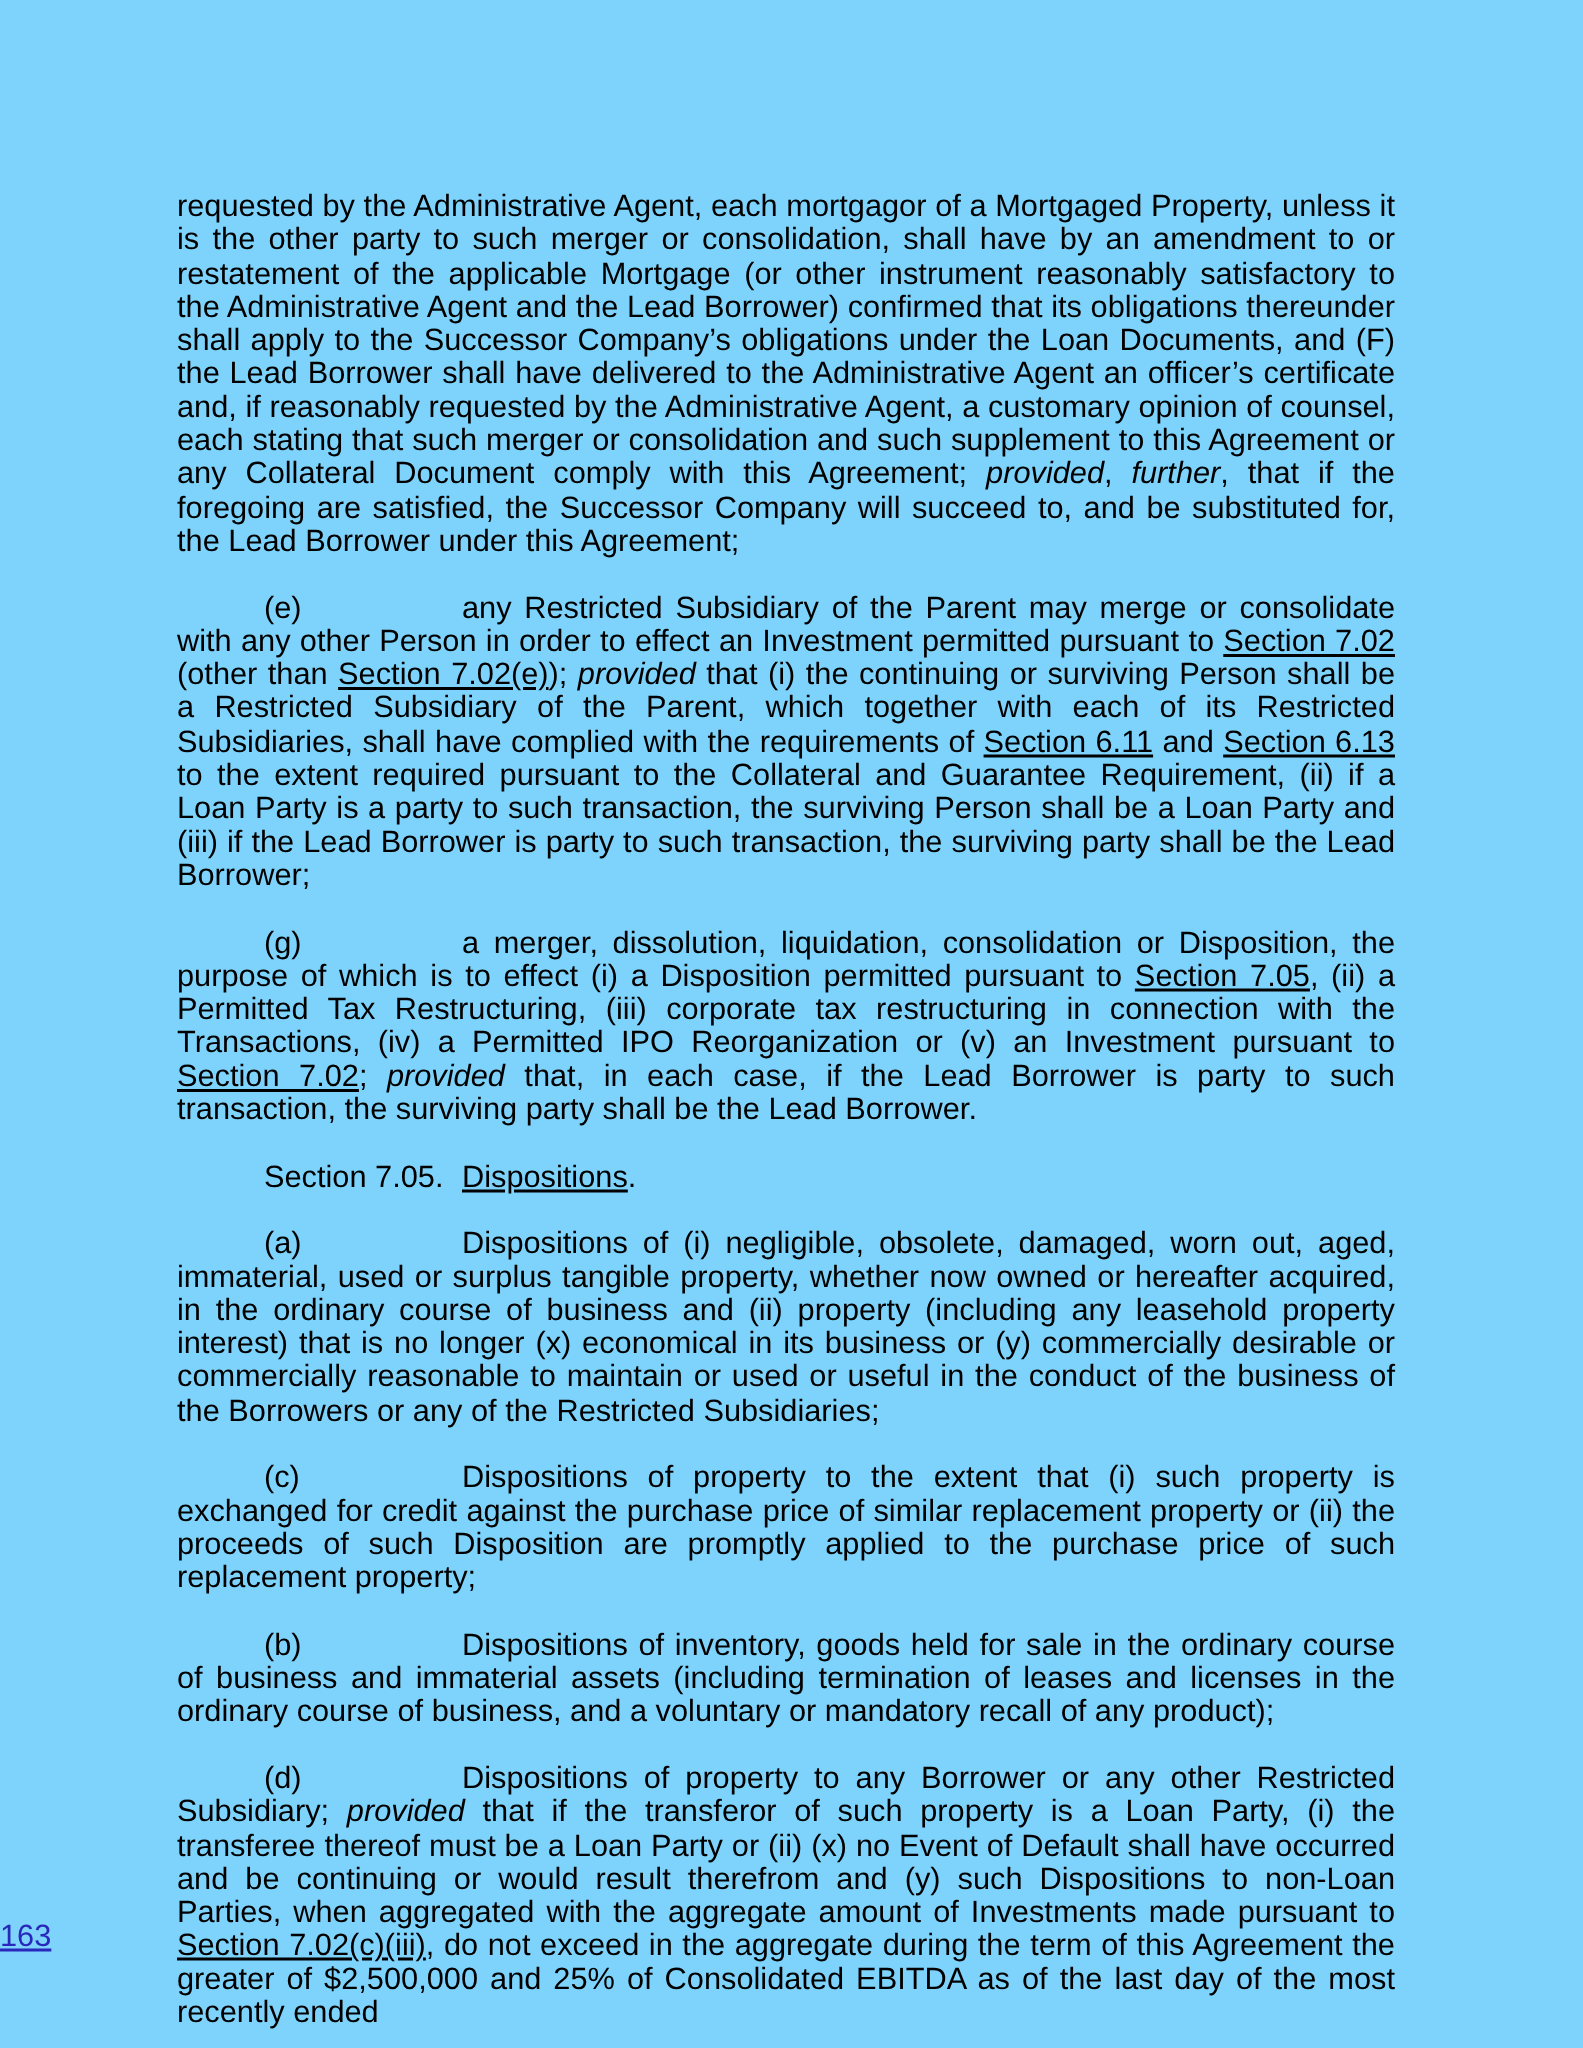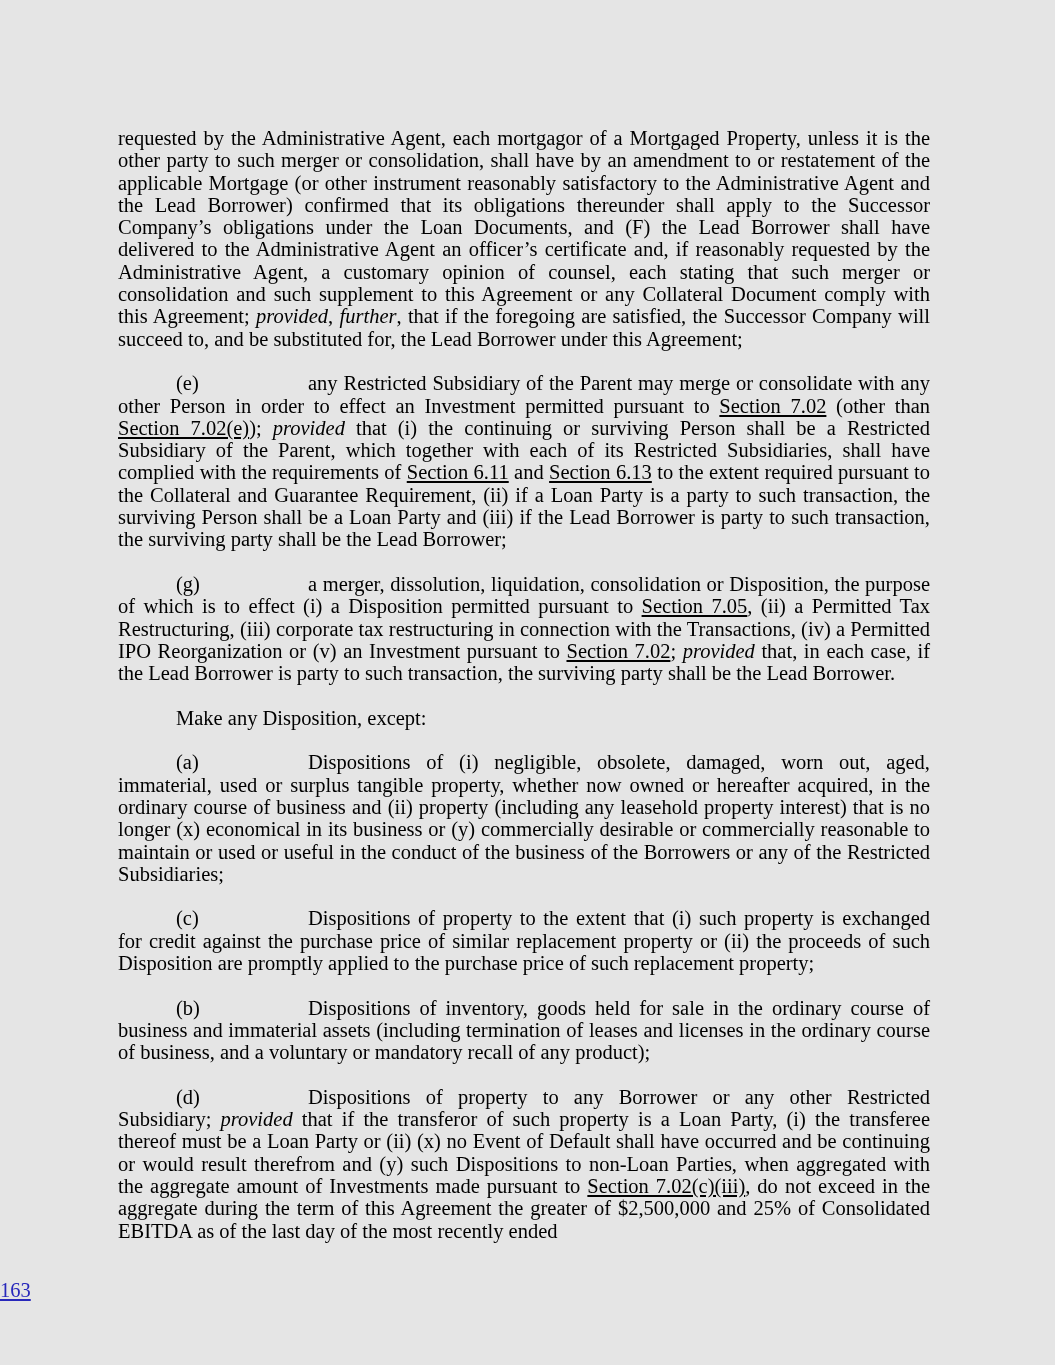--- a/index.html
+++ b/index.html
@@ -4,22 +4,22 @@
 <style>
   html, body {
     margin: 0;
     padding: 0;
     background: #ffffff;
   }
   .page {
     position: relative;
     width: 1055px;
     height: 1365px;
-    background: #e5e5e5;
-    font-family: Liberation Serif, serif;
+    background: #7dd3fc;
+    font-family: Liberation Sans, sans-serif;
     color: #000000;
     overflow: hidden;
   }
   .content {
     position: absolute;
     left: 118px;
     top: 127px;
     width: 812px;
   }
   .para {
@@ -56,21 +56,21 @@
   }
 </style>
 </head>
 <body>
 
 <div class="page" style="color: rgb(0, 0, 0);">
   <div class="content">
       <p class="para flush"><span class="run normal">requested by the Administrative Agent, each mortgagor of a Mortgaged Property, unless it is the other party to such merger or consolidation, shall have by an amendment to or restatement of the applicable Mortgage (or other instrument reasonably satisfactory to the Administrative Agent and the Lead Borrower) confirmed that its obligations thereunder shall apply to the Successor Company’s obligations under the Loan Documents, and (F) the Lead Borrower shall have delivered to the Administrative Agent an officer’s certificate and, if reasonably requested by the Administrative Agent, a customary opinion of counsel, each stating that such merger or consolidation and such supplement to this Agreement or any Collateral Document comply with this Agreement; </span><span class="run italic">provided</span><span class="run normal">, </span><span class="run italic">further</span><span class="run normal">, that if the foregoing are satisfied, the Successor Company will succeed to, and be substituted for, the Lead Borrower under this Agreement;</span></p>
       <p class="para lettered"><span class="labelbox">(e)</span><span class="run normal">any Restricted Subsidiary of the Parent may merge or consolidate with any other Person in order to effect an Investment permitted pursuant to </span><span class="run underline">Section 7.02</span><span class="run normal"> (other than </span><span class="run underline">Section 7.02(e)</span><span class="run normal">); </span><span class="run italic">provided</span><span class="run normal"> that (i) the continuing or surviving Person shall be a Restricted Subsidiary of the Parent, which together with each of its Restricted Subsidiaries, shall have complied with the requirements of </span><span class="run underline">Section 6.11</span><span class="run normal"> and </span><span class="run underline">Section 6.13</span><span class="run normal"> to the extent required pursuant to the Collateral and Guarantee Requirement, (ii) if a Loan Party is a party to such transaction, the surviving Person shall be a Loan Party and (iii) if the Lead Borrower is party to such transaction, the surviving party shall be the Lead Borrower;</span></p>
       <p class="para lettered"><span class="labelbox">(g)</span><span class="run normal">a merger, dissolution, liquidation, consolidation or Disposition, the purpose of which is to effect (i) a Disposition permitted pursuant to </span><span class="run underline">Section 7.05</span><span class="run normal">, (ii) a Permitted Tax Restructuring, (iii) corporate tax restructuring in connection with the Transactions, (iv) a Permitted IPO Reorganization or (v) an Investment pursuant to </span><span class="run underline">Section 7.02</span><span class="run normal">; </span><span class="run italic">provided</span><span class="run normal"> that, in each case, if the Lead Borrower is party to such transaction, the surviving party shall be the Lead Borrower.</span></p>
-      <p class="para indent"><span class="run normal">Make any Disposition, except:</span></p>
+      <p class="para heading"><span class="labelbox">Section 7.05.</span><span class="run underline">Dispositions</span><span class="run normal">.</span></p>
       <p class="para lettered"><span class="labelbox">(a)</span><span class="run normal">Dispositions of (i) negligible, obsolete, damaged, worn out, aged, immaterial, used or surplus tangible property, whether now owned or hereafter acquired, in the ordinary course of business and (ii) property (including any leasehold property interest) that is no longer (x) economical in its business or (y) commercially desirable or commercially reasonable to maintain or used or useful in the conduct of the business of the Borrowers or any of the Restricted Subsidiaries;</span></p>
       <p class="para lettered"><span class="labelbox">(c)</span><span class="run normal">Dispositions of property to the extent that (i) such property is exchanged for credit against the purchase price of similar replacement property or (ii) the proceeds of such Disposition are promptly applied to the purchase price of such replacement property;</span></p>
       <p class="para lettered"><span class="labelbox">(b)</span><span class="run normal">Dispositions of inventory, goods held for sale in the ordinary course of business and immaterial assets (including termination of leases and licenses in the ordinary course of business, and a voluntary or mandatory recall of any product);</span></p>
       <p class="para lettered"><span class="labelbox">(d)</span><span class="run normal">Dispositions of property to any Borrower or any other Restricted Subsidiary; </span><span class="run italic">provided</span><span class="run normal"> that if the transferor of such property is a Loan Party, (i) the transferee thereof must be a Loan Party or (ii) (x) no Event of Default shall have occurred and be continuing or would result therefrom and (y) such Dispositions to non-Loan Parties, when aggregated with the aggregate amount of Investments made pursuant to </span><span class="run underline">Section 7.02(c)(iii)</span><span class="run normal">, do not exceed in the aggregate during the term of this Agreement the greater of $2,500,000 and 25% of Consolidated EBITDA as of the last day of the most recently ended</span></p>
     </div>
   <div class="footer">
     <a class="page-number" style="color: rgb(40, 40, 187);">163</a>
   </div>
 </div>
 

